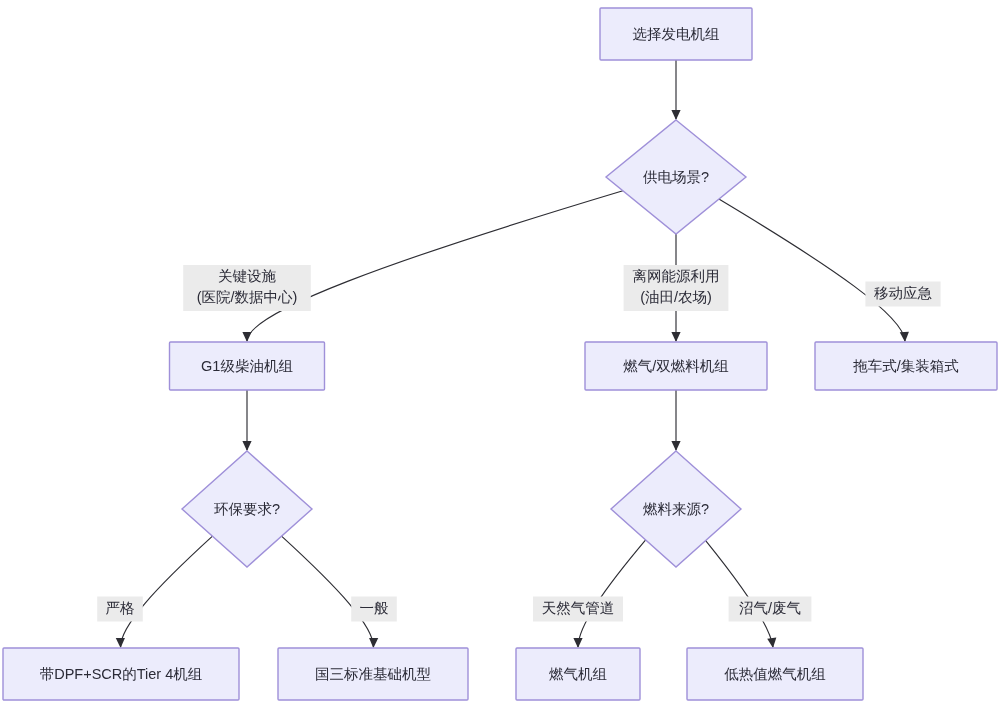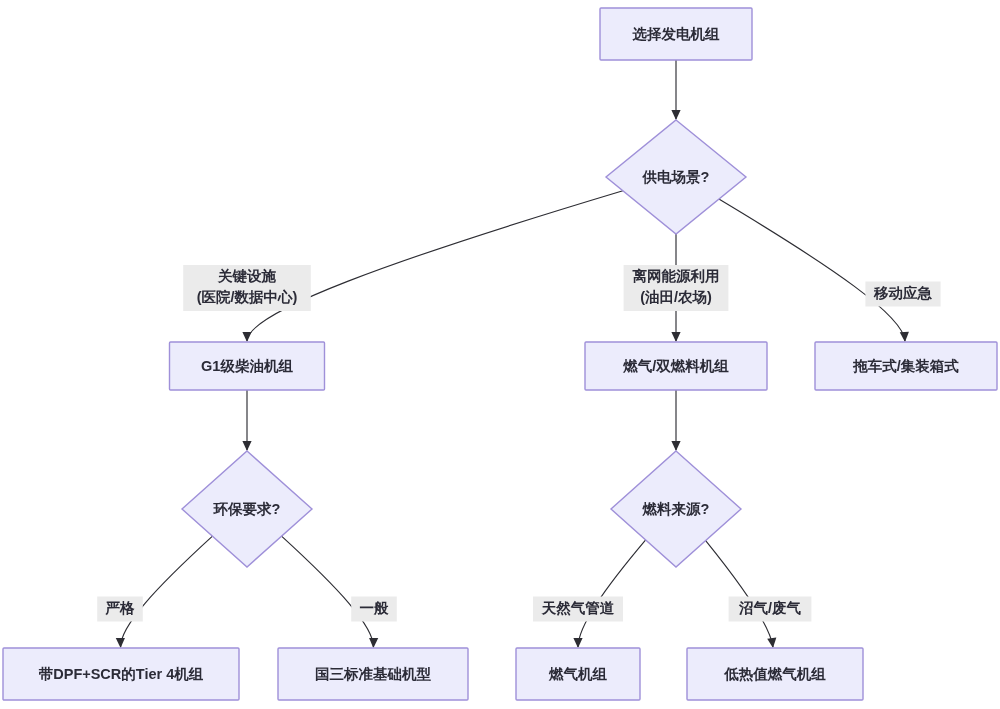--- a/index.html
+++ b/index.html
@@ -11,21 +11,20 @@
   body {
     font-family: "Liberation Sans", "DejaVu Sans", sans-serif;
     -webkit-font-smoothing: antialiased;
   }
   #diagram-root {
     position: relative;
     width: 1000px;
     height: 709px;
     overflow: hidden;
     background: #ffffff;
-    font-weight: bold;
   }
   svg#flowchart {
     display: block;
     width: 1000px;
     height: 709px;
   }
   .node-shape {
     fill: #ececfc;
     stroke: #9f90d9;
     stroke-width: 1.4px;

